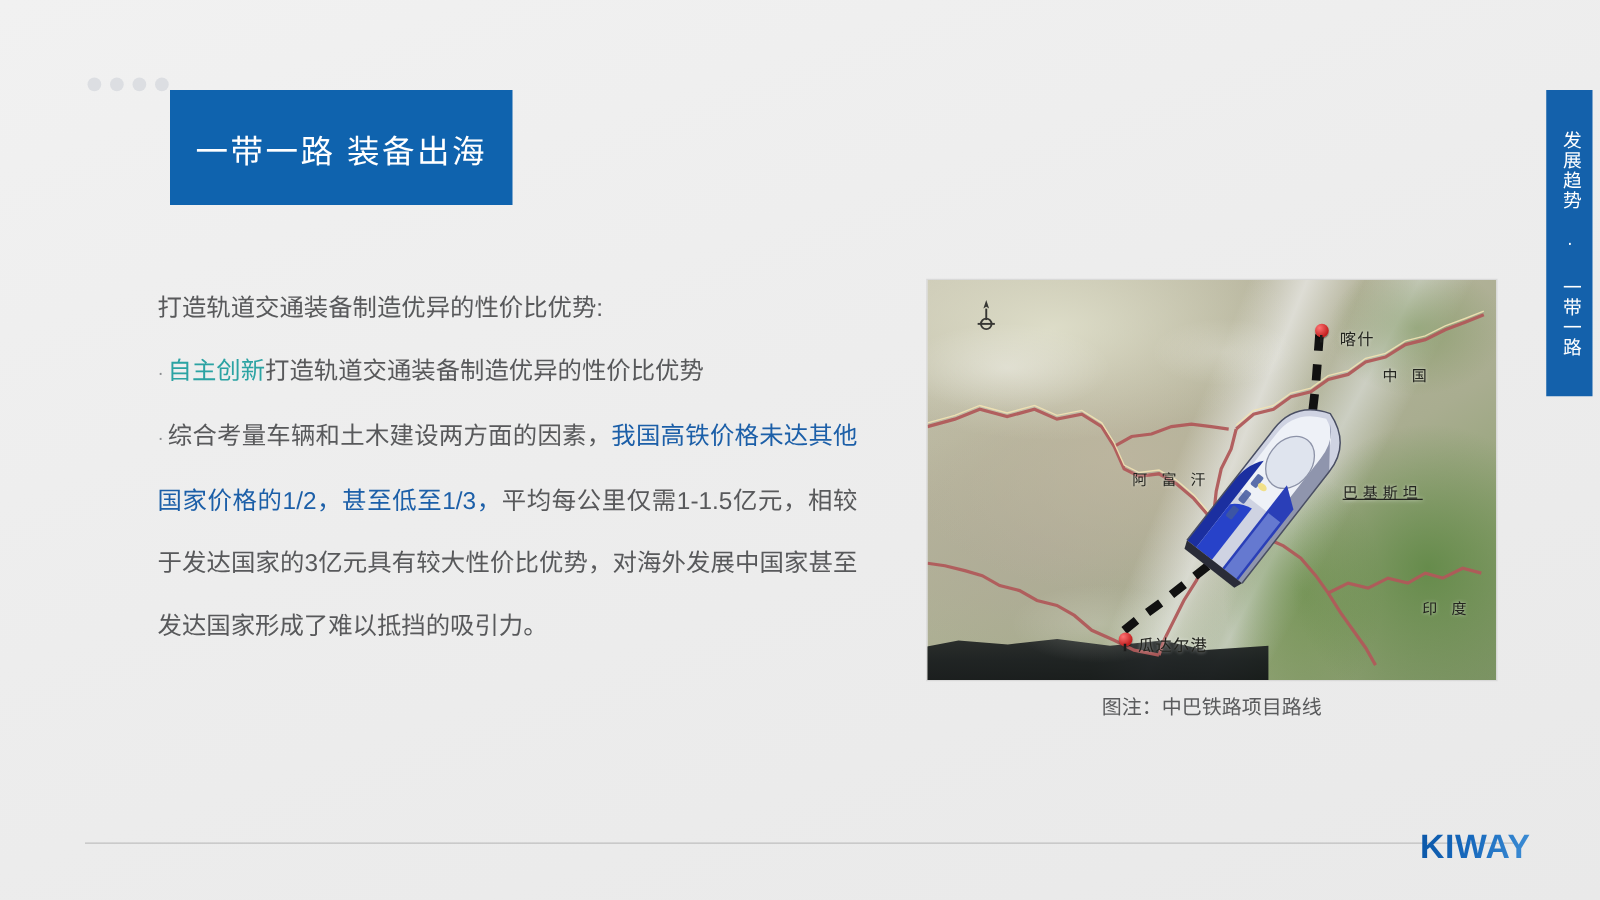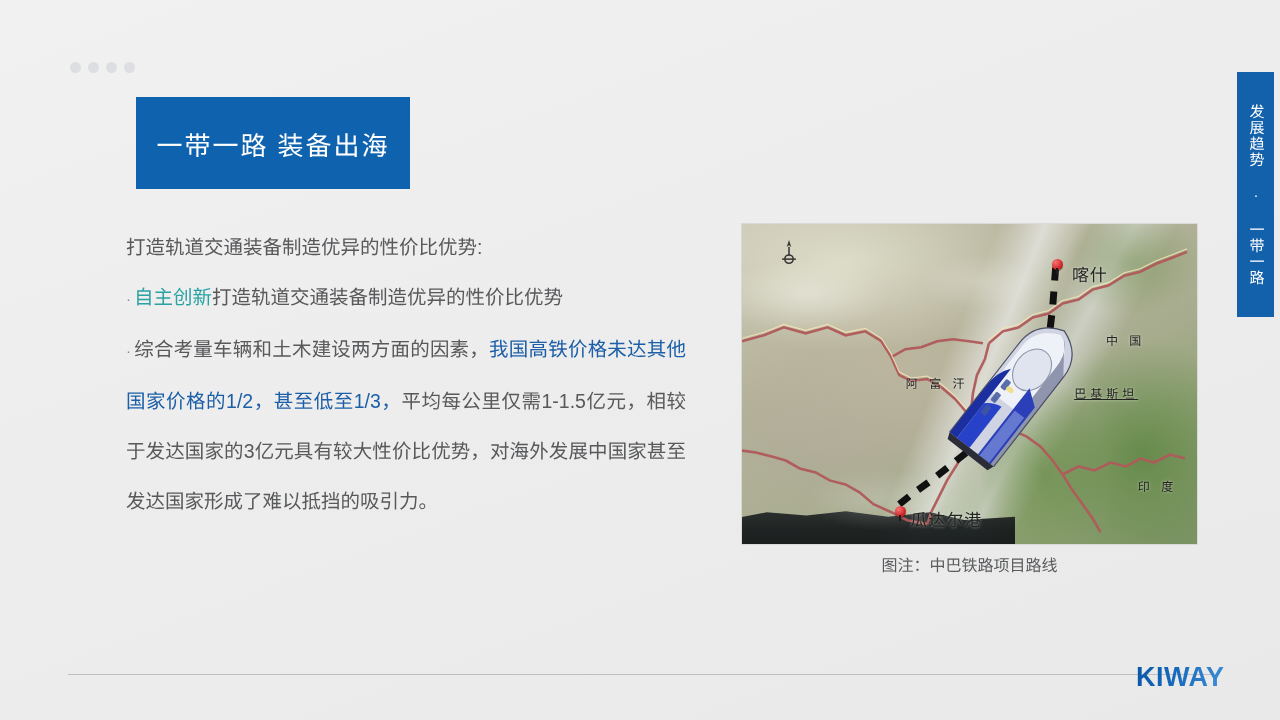--- a/index.html
+++ b/index.html
@@ -43,21 +43,20 @@
     position: absolute;
     left: 136px;
     top: 72px;
     width: 274px;
     height: 92px;
     background: #0f63ae;
     display: flex;
     align-items: center;
     justify-content: center;
     box-sizing: border-box;
-    margin-top: 25px;
   }
   .title-box .title-text {
     color: #ffffff;
     font-size: 26px;
     letter-spacing: 2px;
     font-weight: 400;
     white-space: nowrap;
   }
 
   
@@ -177,24 +176,24 @@
 
   .map .place {
     position: absolute;
     color: #23241f;
     font-size: 12px;
     letter-spacing: 4px;
     text-shadow: 0 0 3px rgba(255,255,255,.6);
     white-space: nowrap;
   }
   .map .place.small {
-    font-size: 17px;
+    font-size: 13px;
     letter-spacing: 1px;
   }
-  .p-china   { left: 80%; top: 21%; margin-top: 40px; }
+  .p-china   { left: 80%; top: 21%; }
   .p-afghan  { left: 36%; top: 47%; text-align: center; }
   .p-pak     { left: 73%; top: 50%; text-decoration: underline; }
   .p-india   { left: 87%; top: 79%; }
   .p-kashgar { left: 72.5%; top: 11.5%; }
   .p-gwadar  { left: 37%; top: 88%; }
 
   .map .pin {
     position: absolute;
     width: 11px;
     height: 11px;

